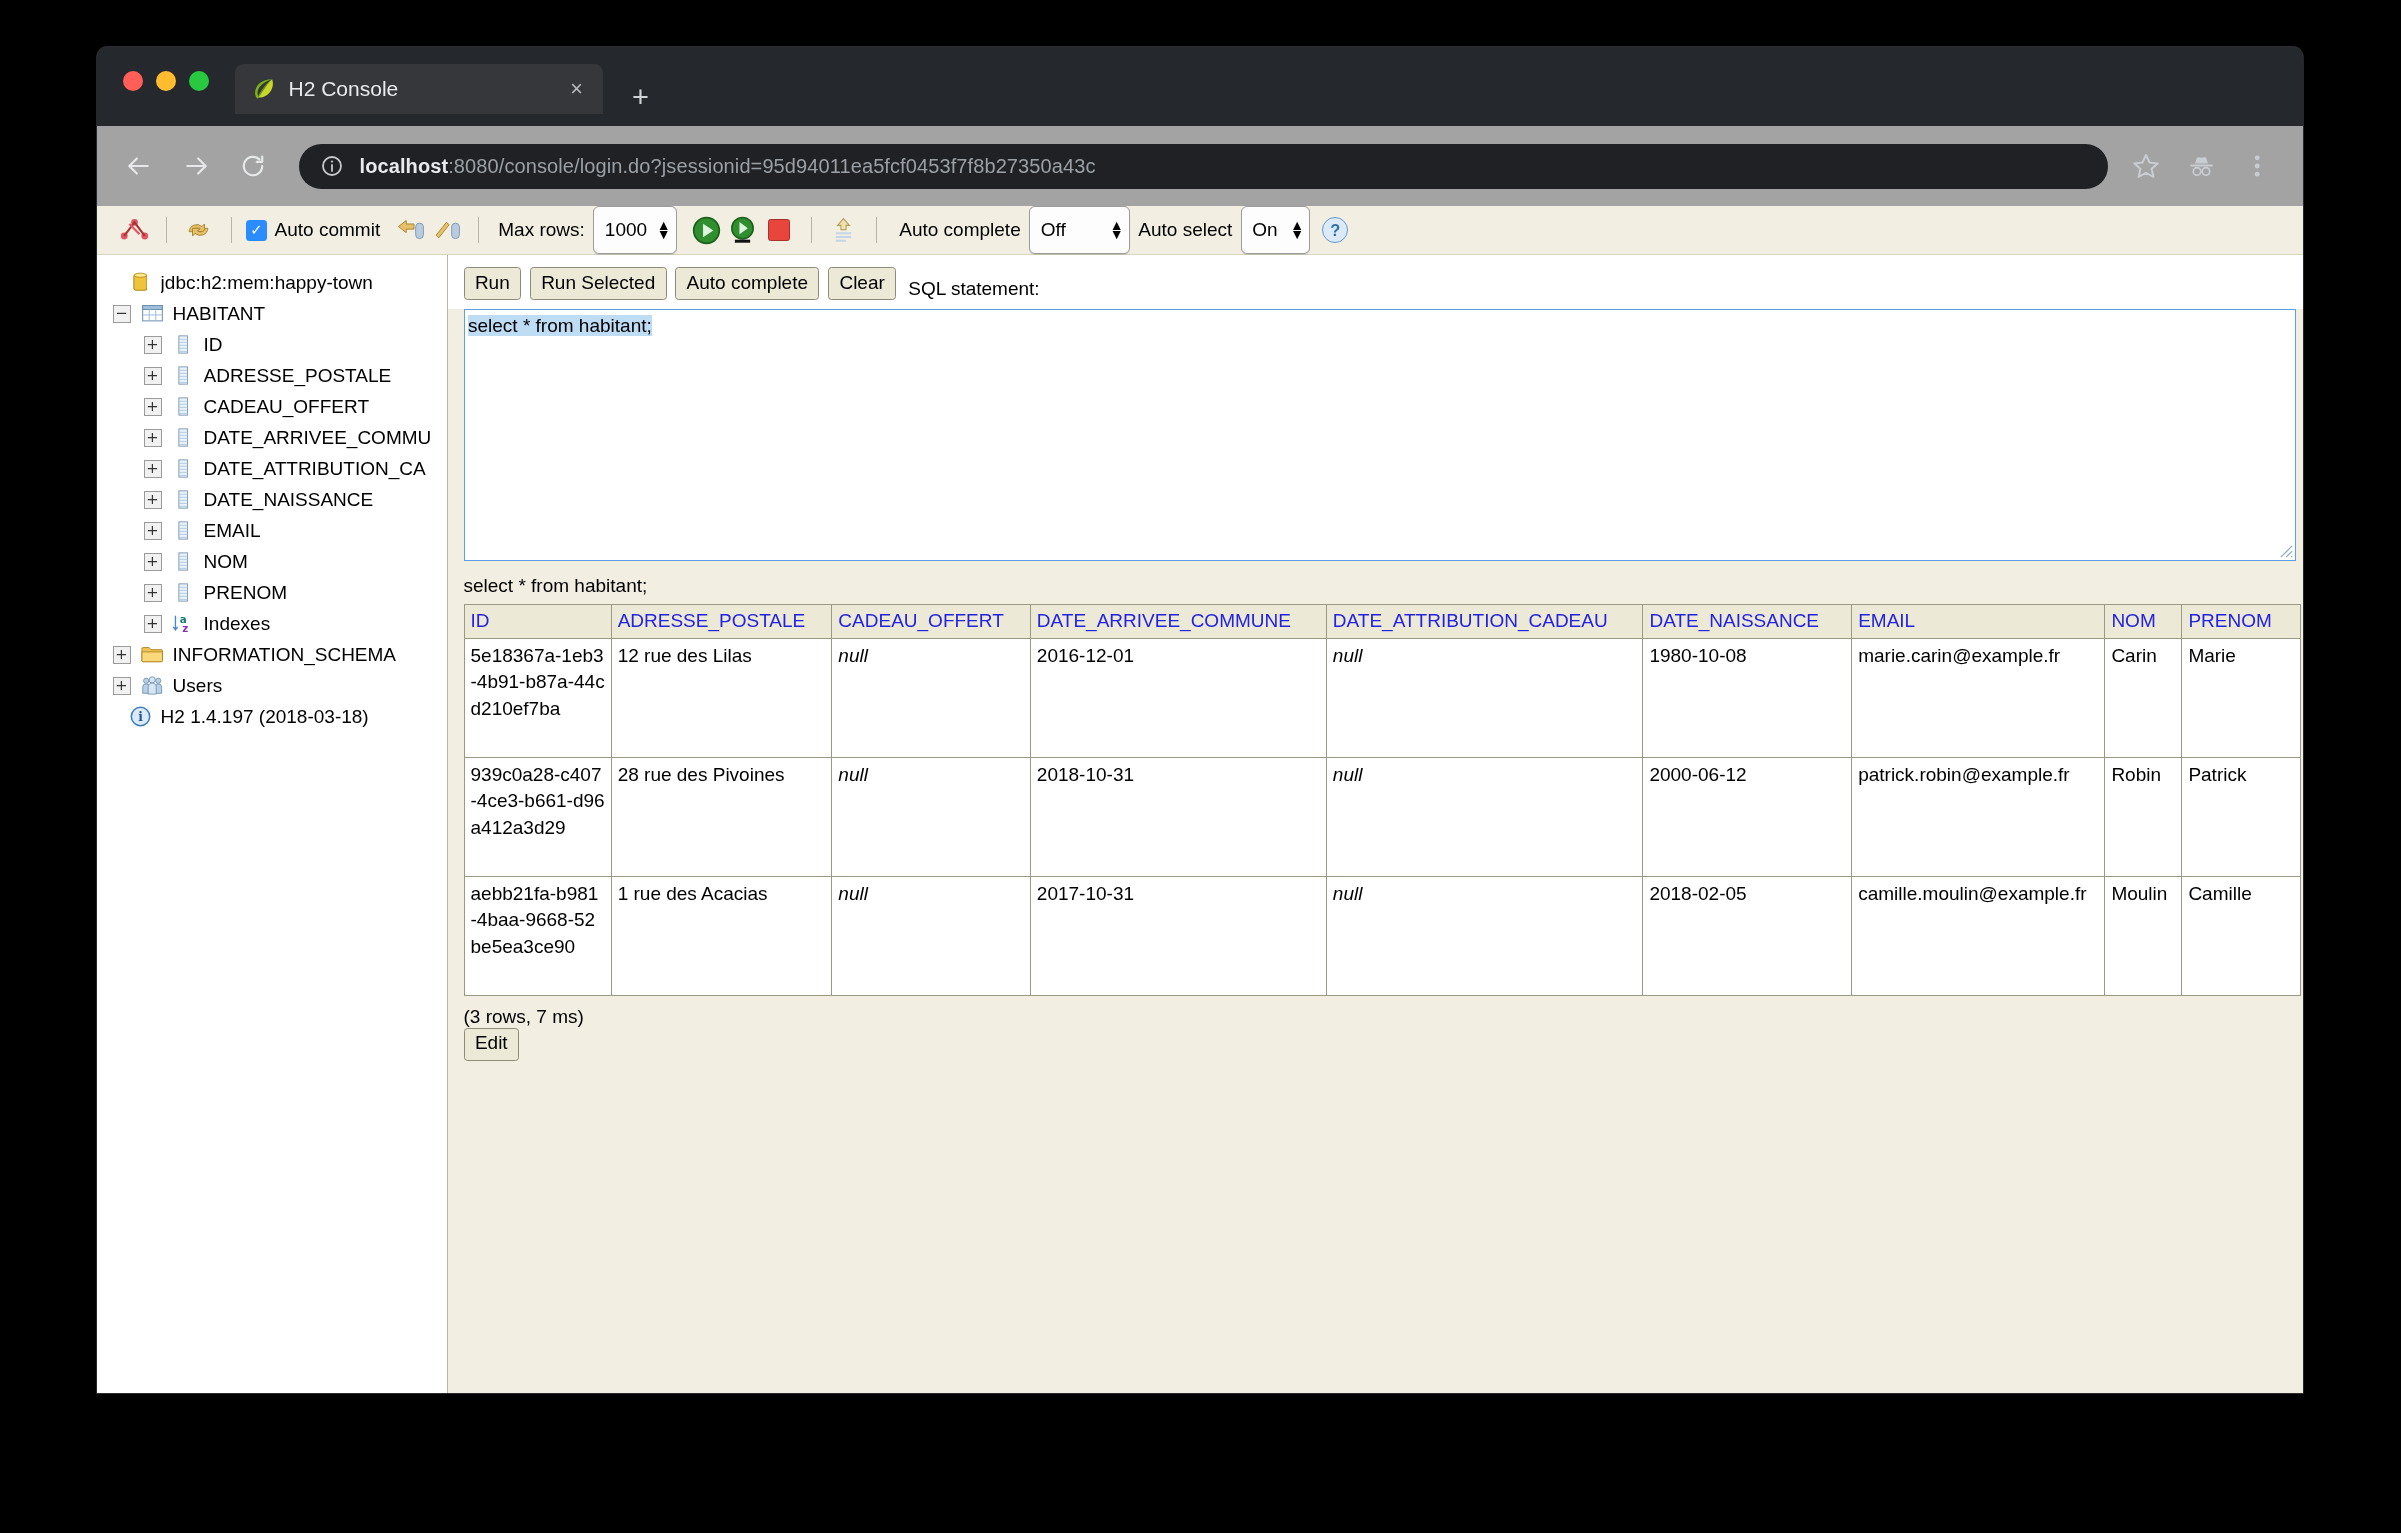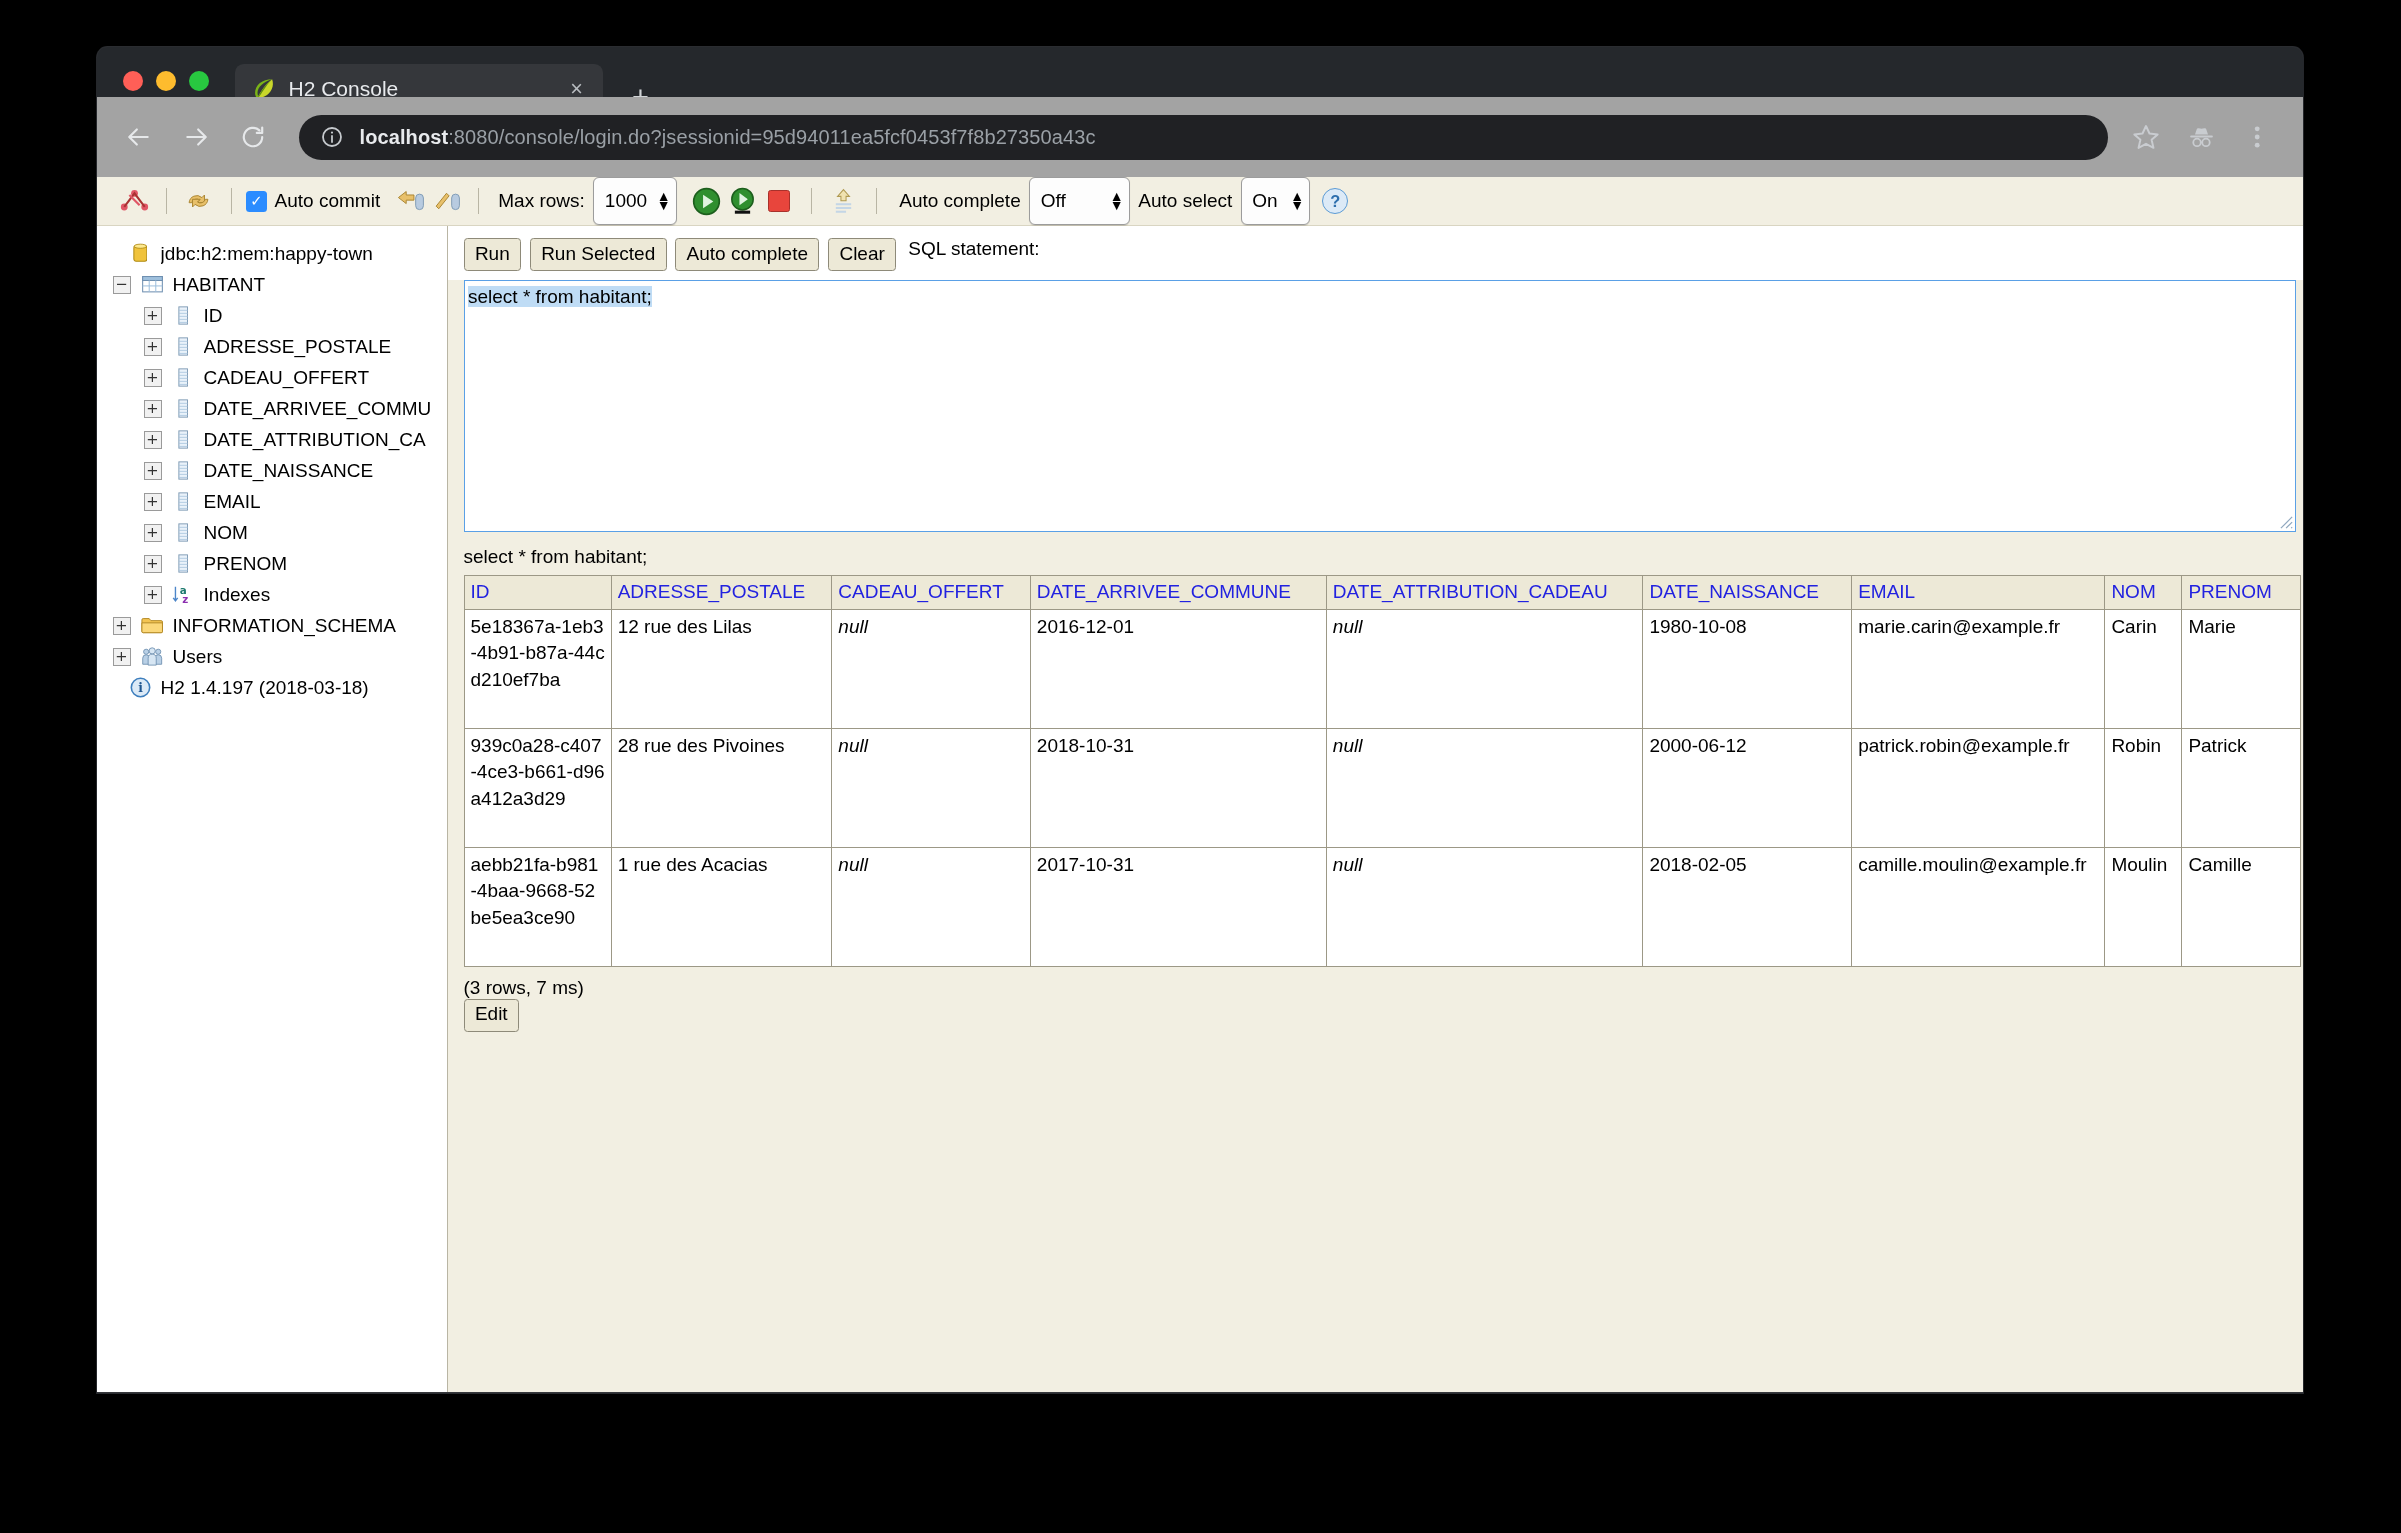--- a/index.html
+++ b/index.html
@@ -19,21 +19,21 @@
     width: 2206px; height: 1346px;
     background: #35373b;
     border-radius: 10.4px 10.4px 0 0;
     overflow: hidden;
     box-shadow: 0 0 0 0.9px #2a2c30;
   }
 
   
   #tab-strip {
     position: relative;
-    height: 50px;
+    height: 79px;
     background: #25282c;
     display: flex;
     align-items: flex-end;
     padding-left: 0;
   }
   #traffic-lights {
     display: flex; align-items: center; gap: 13px;
     position: absolute; left: 26px; top: 24px;
   }
   .tl { width: 20px; height: 20px; border-radius: 50%; }
@@ -239,21 +239,21 @@
   .tree-label { overflow: hidden; }
 
   #main {
     flex: 1 1 auto;
     background: #F2EFE2;
     padding: 0;
     overflow: hidden;
     position: relative;
   }
   #sql-bar {
-    display: flex; align-items: flex-start;
+    display: flex; align-items: flex-end;
     padding: 12px 0 8.6px 15.5px;
     gap: 0;
     font-size: 19px;
     background: #ffffff;
   }
   .h2-btn {
     background: #EDE9D7;
     border: 0.9px solid #8e8a79;
     border-radius: 3.5px;
     padding: 3.5px 10.4px 5.2px;

